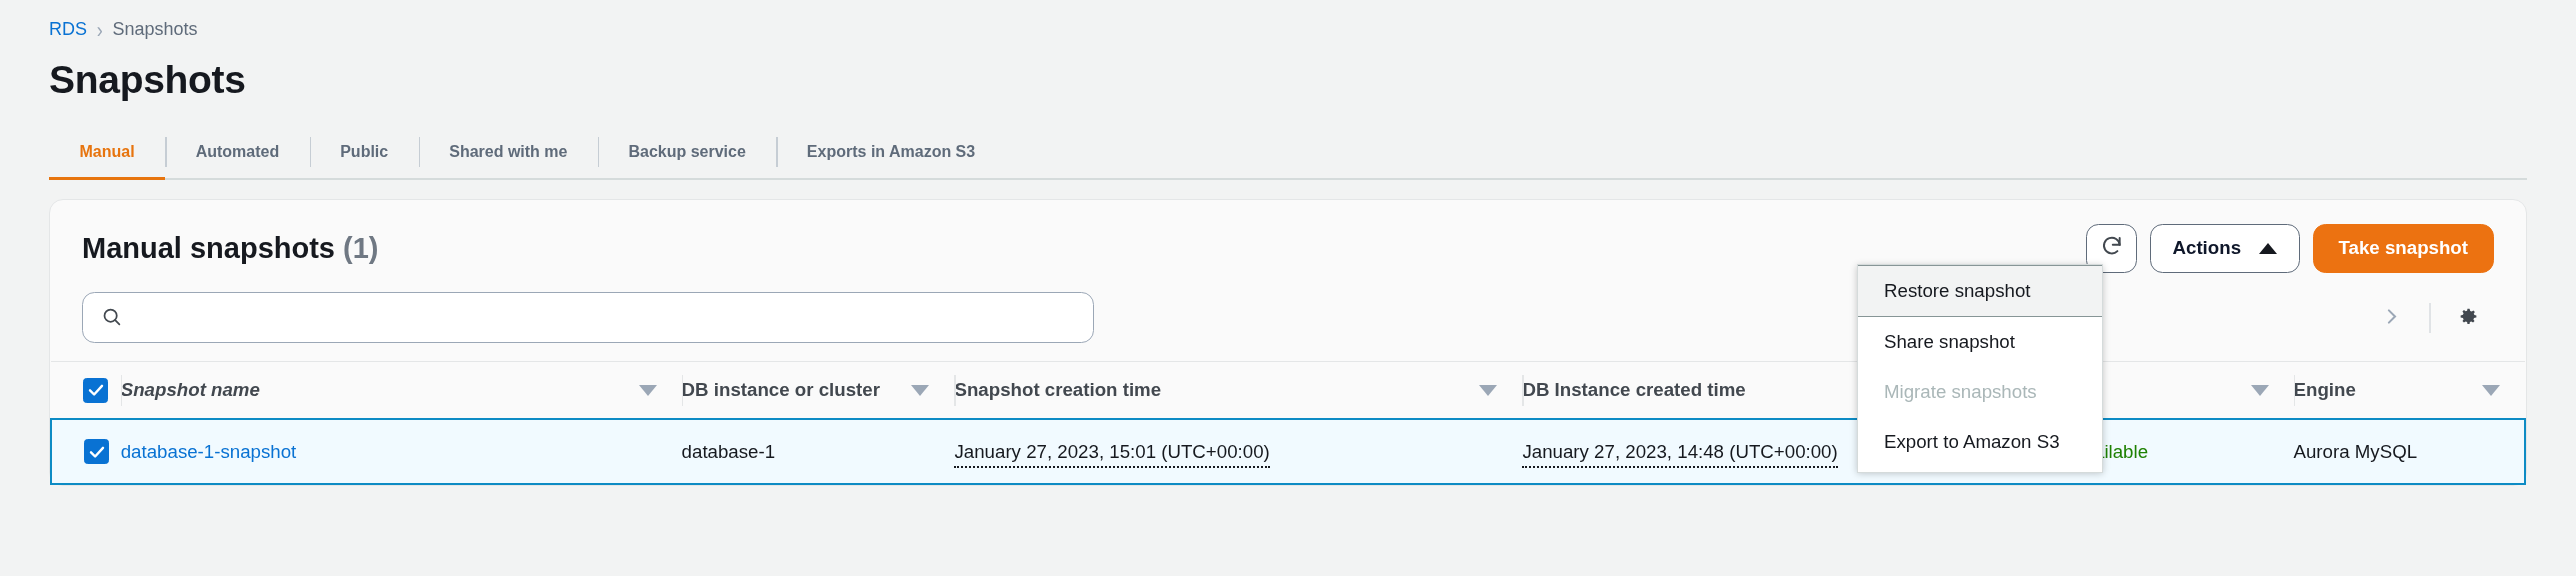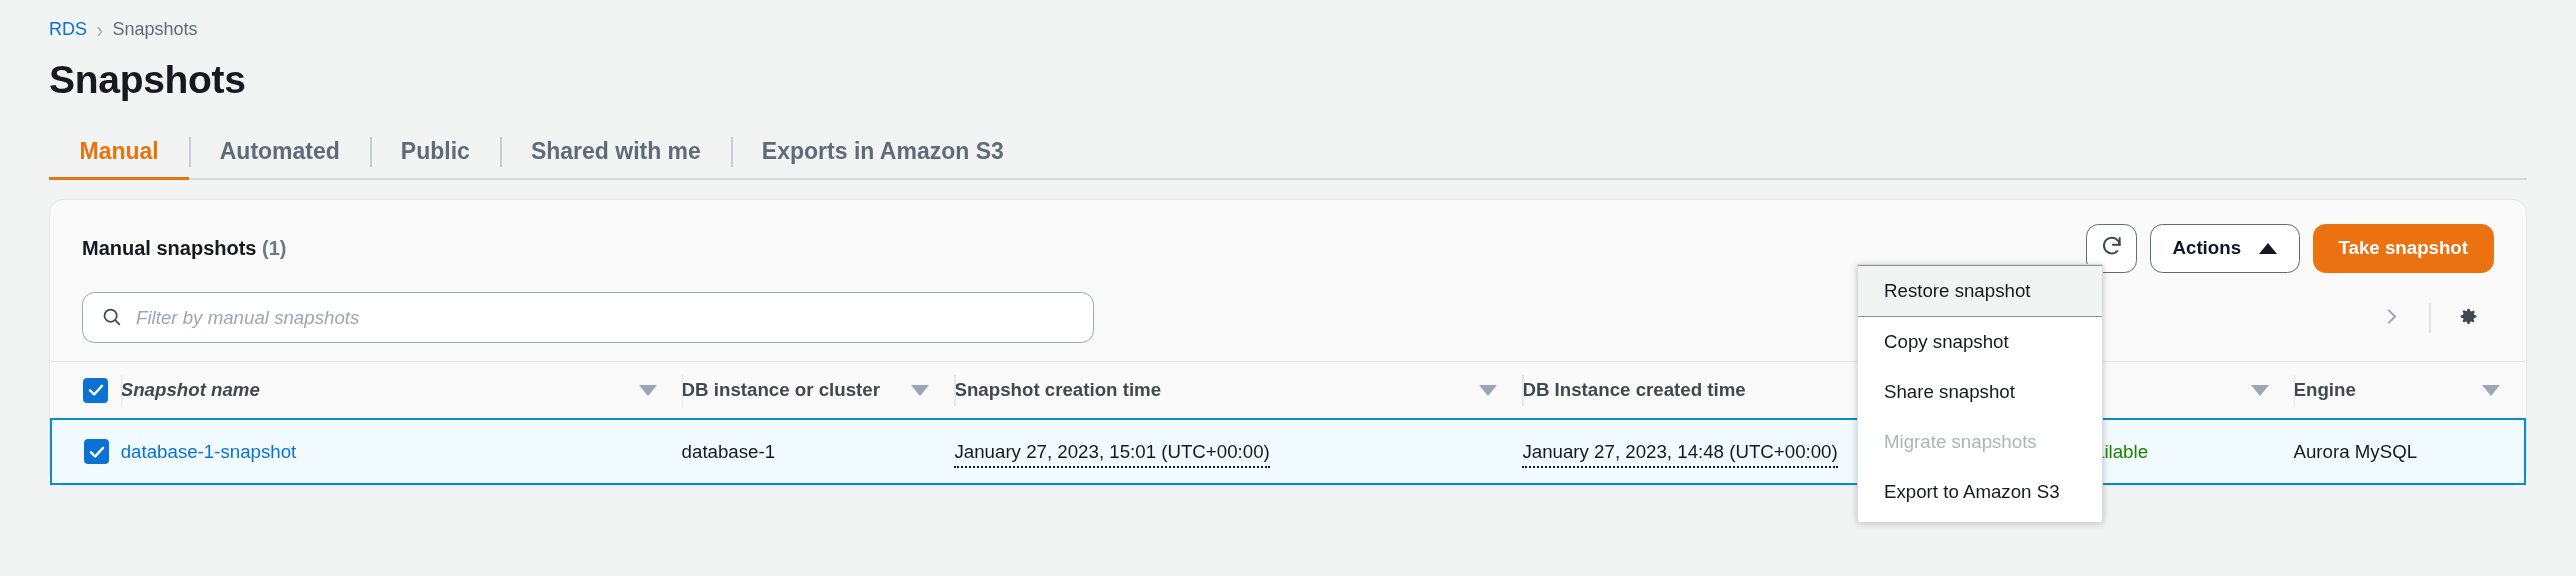--- a/index.html
+++ b/index.html
@@ -38,21 +38,21 @@
     margin: 23.6px 49px 0 49px;
     border-bottom: 2.1px solid #d5dbdb;
     display: flex;
     align-items: stretch;
     height: 54px;
   }
   .tab {
     position: relative;
     display: flex; align-items: center; justify-content: center;
     padding: 0 30.5px;
-    font-size: 23px;
+    font-size: 16px;
     font-weight: bold;
     color: #5f6b7a;
     cursor: pointer;
     white-space: nowrap;
   }
   .tab + .tab::before {
     content: "";
     position: absolute; left: 0; top: 11px; bottom: 11px;
     width: 1.4px; background: #c6cdd4;
   }
@@ -69,21 +69,21 @@
     background: #fafafa;
     border: 1.4px solid #e4e6e7;
     border-radius: 14px;
     position: relative;
   }
   .panel-head {
     display: flex; align-items: center; justify-content: space-between;
     padding: 23.6px 32px 4.2px 32px;
   }
   .panel-title {
-    font-size: 20px; font-weight: bold; color: #16191f;
+    font-size: 29px; font-weight: bold; color: #16191f;
   }
   .panel-title .count { color: #6f7883; font-weight: bold; }
   .panel-actions { display: flex; align-items: center; gap: 12.5px; }
 
   .btn {
     display: flex; align-items: center; justify-content: center;
     height: 49px;
     border-radius: 12.5px;
     font-size: 18.7px; font-weight: bold;
     cursor: pointer;
@@ -247,20 +247,23 @@
   <div class="tab">
     <span>Automated</span>
   </div>
   <div class="tab">
     <span>Public</span>
   </div>
   <div class="tab">
     <span>Shared with me</span>
   </div>
   <div class="tab">
+    <span>Backup service</span>
+  </div>
+  <div class="tab">
     <span>Exports in Amazon S3</span>
   </div>
 </div>
 
 <div class="panel">
 
   <div class="panel-head">
     <div class="panel-title">
       <span>Manual snapshots</span>
       <span class="count">(1)</span>
@@ -288,21 +291,20 @@
   </div>
 
   <div class="filter-row">
     <div class="search-box">
       <span>
         <svg viewBox="0 0 24 24" fill="none" stroke="#42484f" stroke-width="2" stroke-linecap="round">
           <circle cx="11" cy="11" r="7"></circle>
             <line x1="16.2" y1="16.2" x2="21" y2="21"></line>
         </svg>
       </span>
-      <input class="search-input" type="text" placeholder="Filter by manual snapshots" style="">
     </div>
 
     <div class="pager">
       <div class="pager-btn">
         <span>
           <svg viewBox="0 0 24 24" fill="none" stroke="#9ba7b6" stroke-width="2.4" stroke-linecap="round">
             <polyline points="9 5 16 12 9 19"></polyline>
           </svg>
         </span>
       </div>
@@ -396,20 +398,19 @@
             <span>Available</span>
           </div>
         </td>
         <td>Aurora MySQL</td>
       </tr>
     </tbody>
   </table>
 
   <div class="dropdown">
     <div class="menu-item highlighted">Restore snapshot</div>
-    <div class="menu-item">Copy snapshot</div>
     <div class="menu-item">Share snapshot</div>
     <div class="menu-item disabled">Migrate snapshots</div>
     <div class="menu-item">Export to Amazon S3</div>
   </div>
 
 </div>
 
 
 </body></html>

